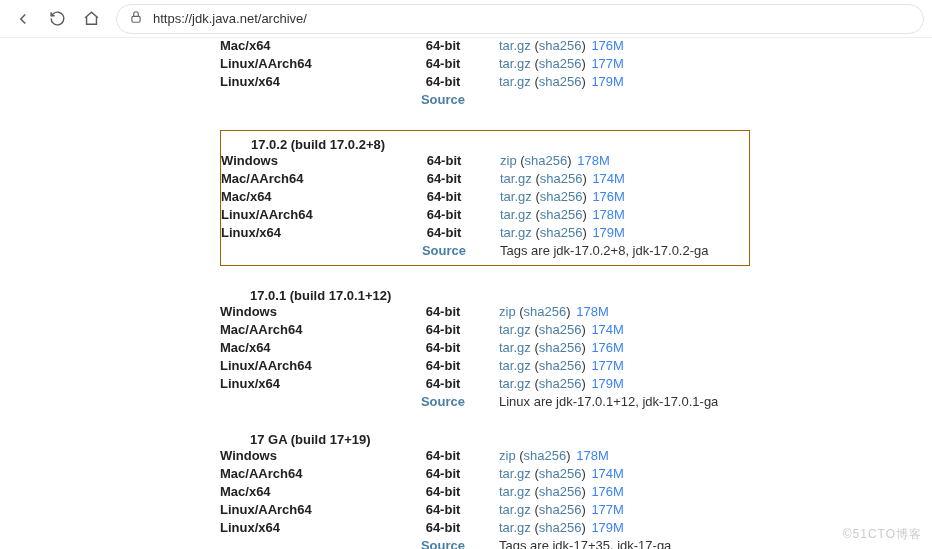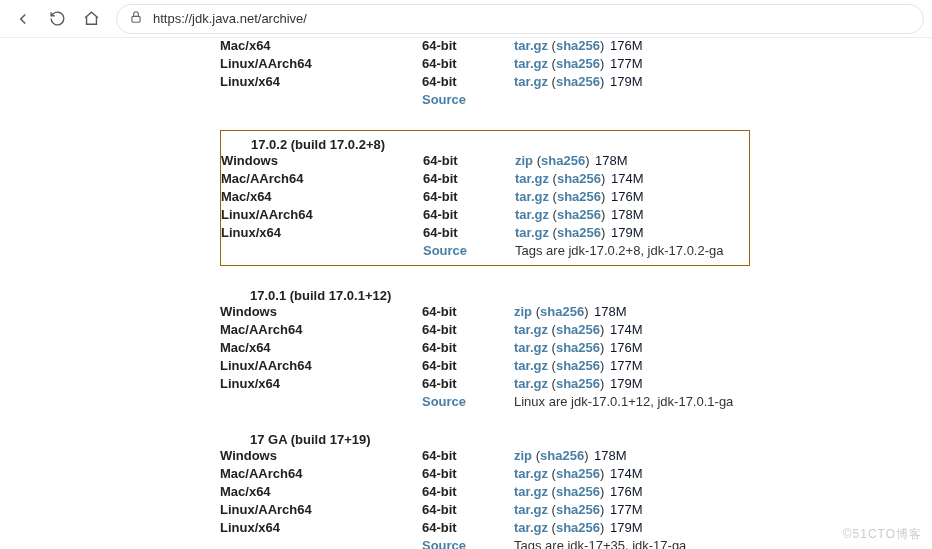--- a/index.html
+++ b/index.html
@@ -4,26 +4,26 @@
 <style>
   * { margin: 0; padding: 0; box-sizing: border-box; }
   body { font-family: Arial, Helvetica, sans-serif; font-size: 13px; color: #222; background: #fff; width: 932px; height: 549px; overflow: hidden; }
   .toolbar { display: flex; align-items: center; height: 38px; padding: 17px 8px; gap: 4px; border-bottom: 1px solid #eee; }
   .tb-btn { width: 30px; height: 30px; display: flex; align-items: center; justify-content: center; color: #5a5a5a; border-radius: 4px; cursor: pointer; }
   .addr { flex: 1; display: flex; align-items: center; height: 30px; border-radius: 15px; padding: 0 12px; gap: 10px; background: #fff; border: 1px solid #e3e3e3; margin-left: 6px; }
   .addr-url { font-size: 13px; color: #333; flex: 1; }
   .content { padding-top: 0; padding-left: 220px; }
   .row { display: flex; align-items: baseline; height: 18px; }
   .c-platform { width: 180px; text-align: left; font-weight: bold; }
-  .c-arch { width: 72px; text-align: left; font-weight: bold; margin-left: 22px; }
+  .c-arch { width: 72px; text-align: center; font-weight: bold; margin-left: 7px; }
   .c-arch.source { color: #4a7fa5; }
   .c-links { margin-left: 20px; }
-  a.link { color: #4a7fa5; text-decoration: none; font-weight: bold; }
+  a.link { color: #4a7fa5; text-decoration: none; }
   .paren { color: #333; }
-  .size { color: #0f172a; margin-left: 2px; }
+  .size { color: #3b82f6; margin-left: 2px; }
   .tags { color: #333; }
   .ver-header { font-weight: bold; height: 18px; display: flex; align-items: center; }
   .gap { height: 18px; }
   .boxed { border: 1px solid #a16207; padding: 4px 0; margin: 2px 0; width: 530px; }
   .watermark { position: absolute; right: 10px; bottom: 6px; color: #ccc; font-size: 12px; letter-spacing: 1px; }
 </style>
 </head>
 <body>
 
 <div class="toolbar">

